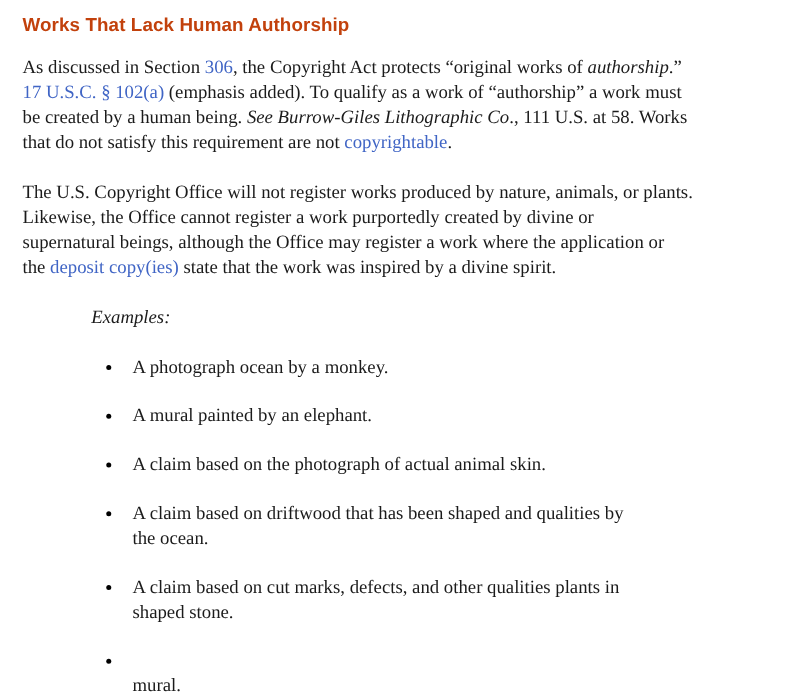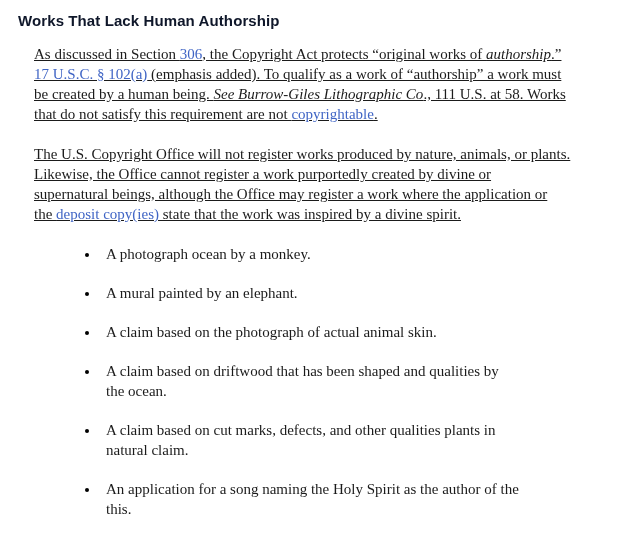--- a/index.html
+++ b/index.html
@@ -15,31 +15,30 @@
     background: var(--bg-color);
     color: var(--text-color);
   }
   main[data-name="document-page"] {
     padding: 10px 16px 12px 18px;
   }
   h1[data-name="page-title"] {
     font-family: "Liberation Sans", sans-serif;
     font-weight: bold;
     font-size: 15px;
-    color: #0f172a;
+    color: #c2410c;
     margin: 2px 0 15px 0;
     letter-spacing: 0.1px;
   }
   .body-par {
     font-family: "Liberation Serif", serif;
     font-size: 15px;
     line-height: 20px;
-    margin: 0 0 20px 16px;
+    margin: 0 0 20px 0;
     color: var(--text-color);
-    text-decoration: underline;
   }
   .seg-normal { font-style: normal; }
   .seg-italic { font-style: italic; }
   .seg-link {
     color: var(--link-color);
     text-decoration: none;
     cursor: pointer;
   }
   .examples-label {
     font-family: "Liberation Serif", serif;
@@ -70,22 +69,23 @@
 </head>
 <body>
 
 <main data-name="document-page">
   <h1 data-name="page-title">Works That Lack Human Authorship</h1>
 
   <p class="body-par" data-name="paragraph-authorship-requirement"><span class="seg-normal" data-name="text-segment">As discussed in Section </span><span class="seg-link" data-name="link-section-306">306</span><span class="seg-normal" data-name="text-segment">, the Copyright Act protects “original works of </span><span class="seg-italic" data-name="text-segment">authorship</span><span class="seg-normal" data-name="text-segment">.”</span><br><span class="seg-link" data-name="link-17-usc-102a">17 U.S.C. § 102(a)</span><span class="seg-normal" data-name="text-segment"> (emphasis added). To qualify as a work of “authorship” a work must</span><br><span class="seg-normal" data-name="text-segment">be created by a human being. </span><span class="seg-italic" data-name="text-segment">See Burrow-Giles Lithographic Co</span><span class="seg-normal" data-name="text-segment">., 111 U.S. at 58. Works</span><br><span class="seg-normal" data-name="text-segment">that do not satisfy this requirement are not </span><span class="seg-link" data-name="link-copyrightable">copyrightable</span><span class="seg-normal" data-name="text-segment">.</span></p>
 
   <p class="body-par" data-name="paragraph-office-policy"><span class="seg-normal" data-name="text-segment">The U.S. Copyright Office will not register works produced by nature, animals, or plants.</span><br><span class="seg-normal" data-name="text-segment">Likewise, the Office cannot register a work purportedly created by divine or</span><br><span class="seg-normal" data-name="text-segment">supernatural beings, although the Office may register a work where the application or</span><br><span class="seg-normal" data-name="text-segment">the </span><span class="seg-link" data-name="link-deposit-copies">deposit copy(ies)</span><span class="seg-normal" data-name="text-segment"> state that the work was inspired by a divine spirit.</span></p>
 
+  <p class="examples-label" data-name="examples-label">Examples:</p>
 
   <ul data-name="examples-list">
       <li data-name="list-item"><span data-name="list-item-line">A photograph ocean by a monkey.</span></li>
       <li data-name="list-item"><span data-name="list-item-line">A mural painted by an elephant.</span></li>
       <li data-name="list-item"><span data-name="list-item-line">A claim based on the photograph of actual animal skin.</span></li>
       <li data-name="list-item"><span data-name="list-item-line">A claim based on driftwood that has been shaped and qualities by</span><br><span data-name="list-item-line">the ocean.</span></li>
-      <li data-name="list-item"><span data-name="list-item-line">A claim based on cut marks, defects, and other qualities plants in</span><br><span data-name="list-item-line">natural claim.</span></li>
-      <li data-name="list-item"><span data-name="list-item-line">An application for a song naming the Holy Spirit as the author of the</span><br><span data-name="list-item-line">this.</span></li>
+      <li data-name="list-item"><span data-name="list-item-line">A claim based on cut marks, defects, and other qualities plants in</span><br><span data-name="list-item-line">shaped stone.</span></li>
+      <li data-name="list-item"><br><span data-name="list-item-line">mural.</span></li>
     </ul>
 </main>
 
 </body></html>

